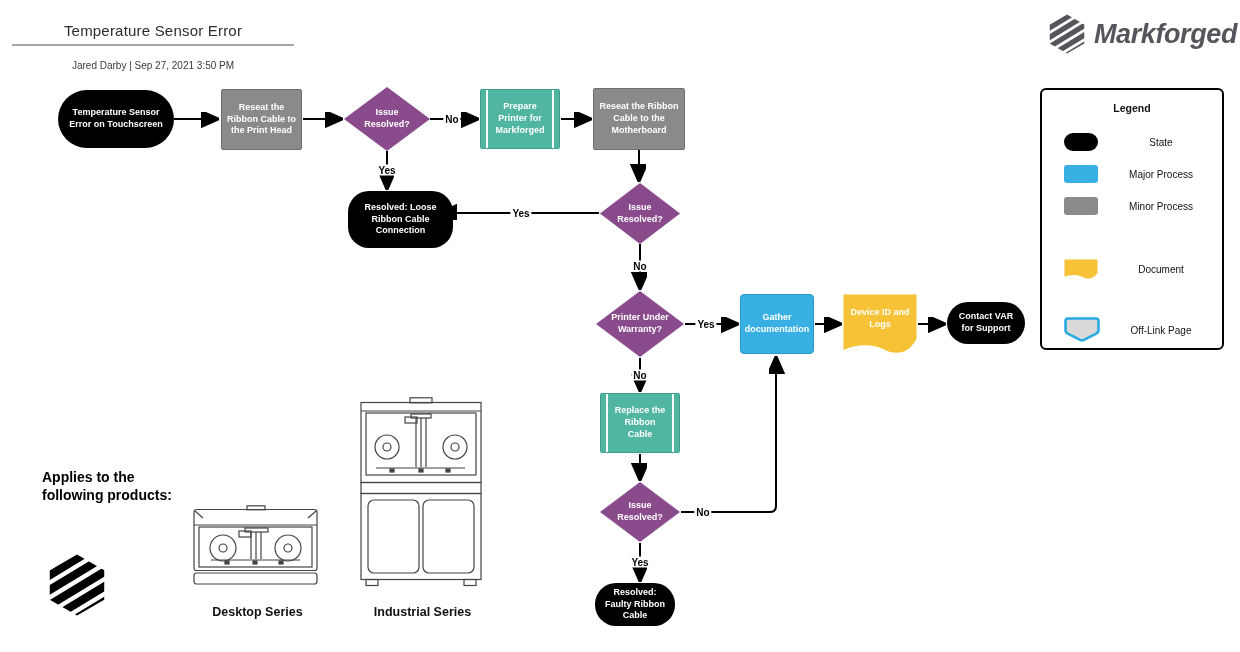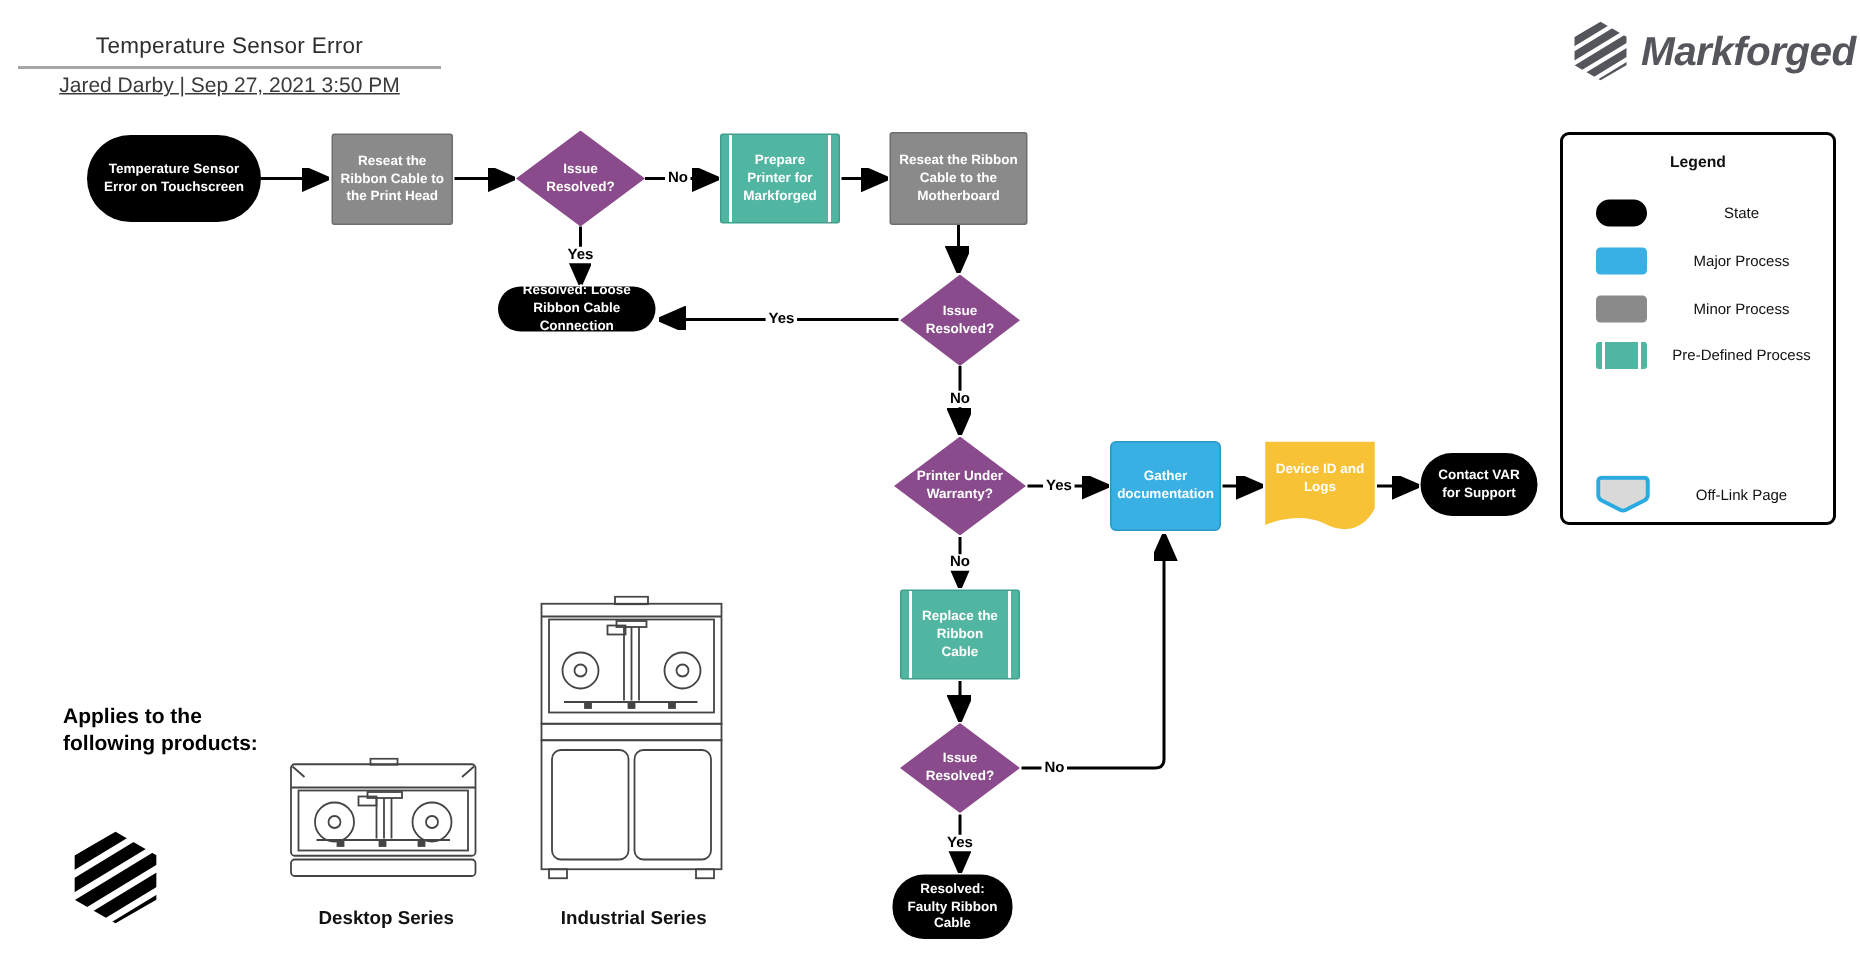--- a/index.html
+++ b/index.html
@@ -2,21 +2,21 @@
 <html><head>
 <meta charset="utf-8">
 <style>
   html,body{margin:0;padding:0;background:#ffffff;font-family:"Liberation Sans",sans-serif;}
   .canvas{position:relative;width:1240px;height:652px;background:#fff;overflow:hidden;}
 
   
   .titleblock{position:absolute;left:12px;top:22px;width:282px;text-align:center;}
   .titleblock h1{margin:0;font-size:15px;font-weight:normal;color:#2d2d2d;letter-spacing:.2px;}
   .titleblock .rule{border-bottom:2px solid #a6a6a6;margin-top:5px;}
-  .titleblock .byline{margin-top:2px;font-size:14px;color:#3a3a3a;text-decoration:underline;}
+  .titleblock .byline{margin-top:14px;font-size:10px;color:#3a3a3a;}
 
   
   .brand{position:absolute;left:1046px;top:13px;display:flex;align-items:center;gap:6px;}
   .brand .word{font-size:27px;font-weight:600;color:#54565b;letter-spacing:-.4px;font-style:italic;}
 
   
   svg.wires{position:absolute;left:0;top:0;z-index:1;}
   svg.wires line, svg.wires path{stroke:#000;stroke-width:2;}
 
   
@@ -132,21 +132,21 @@
   <div class="node predef" style="left:480px;top:89px;width:80px;height:60px;">
     <i class="pbar l"></i>
     <span>Prepare Printer for Markforged</span>
     <i class="pbar r"></i>
     </div>
 
   <div class="node minor" style="left:593px;top:88px;width:92px;height:62px;">
     <span>Reseat the Ribbon Cable to the Motherboard</span>
     </div>
 
-  <div class="node state" style="left:332px;top:191px;width:105px;height:30px;border-radius:21px;align-items:center;">
+  <div class="node state" style="left:348px;top:191px;width:105px;height:57px;border-radius:21px;align-items:center;">
     <span>Resolved: Loose Ribbon Cable Connection</span>
     </div>
 
   <div class="node decision" style="left:600px;top:183px;width:80px;height:61px;">
     <span>Issue Resolved?</span>
     </div>
 
   <div class="node decision" style="left:596px;top:291px;width:88px;height:66px;">
     <span>Printer Under Warranty?</span>
     </div>
@@ -202,28 +202,27 @@
           <span class="sw-major"></span>
         </span>
       <span class="llabel">Major Process</span>
       </div>
     <div class="lrow" style="top:105px;">
       <span class="sw">
           <span class="sw-minor"></span>
         </span>
       <span class="llabel">Minor Process</span>
       </div>
-    <div class="lrow" style="top:136px;">
-      <span class="sw">
-          <span class="sw-predef">
-            <i class="l"></i>
-            <i class="r"></i>
-          </span>
-        </span>
-      <span class="llabel">Pre-Defined Process</span>
+    <div class="lrow" style="top:168px;">
+      <span class="sw">
+          <svg width="34" height="21" viewBox="0 0 34 21">
+        <path d="M0.5,0.5 H33.5 V14 C30,19.5 24.5,21 18.5,18 C12,14.8 5,16 0.5,17.8 Z" fill="#f8c237"></path>
+          </svg>
+        </span>
+      <span class="llabel">Document</span>
       </div>
     <div class="lrow" style="top:229px;">
       <span class="sw">
           <svg width="36" height="26" viewBox="0 0 36 26">
         <path d="M4,1.5 H32 Q34.5,1.5 34.5,4 V13 Q34.5,15.5 32.2,16.6 L20,22.8 Q18,23.8 16,22.8 L3.8,16.6 Q1.5,15.5 1.5,13 V4 Q1.5,1.5 4,1.5 Z" fill="#d9d9d9" stroke="#29abe2" stroke-width="2.6" stroke-linejoin="round"></path>
           </svg>
         </span>
       <span class="llabel">Off-Link Page</span>
       </div>
   </div>

